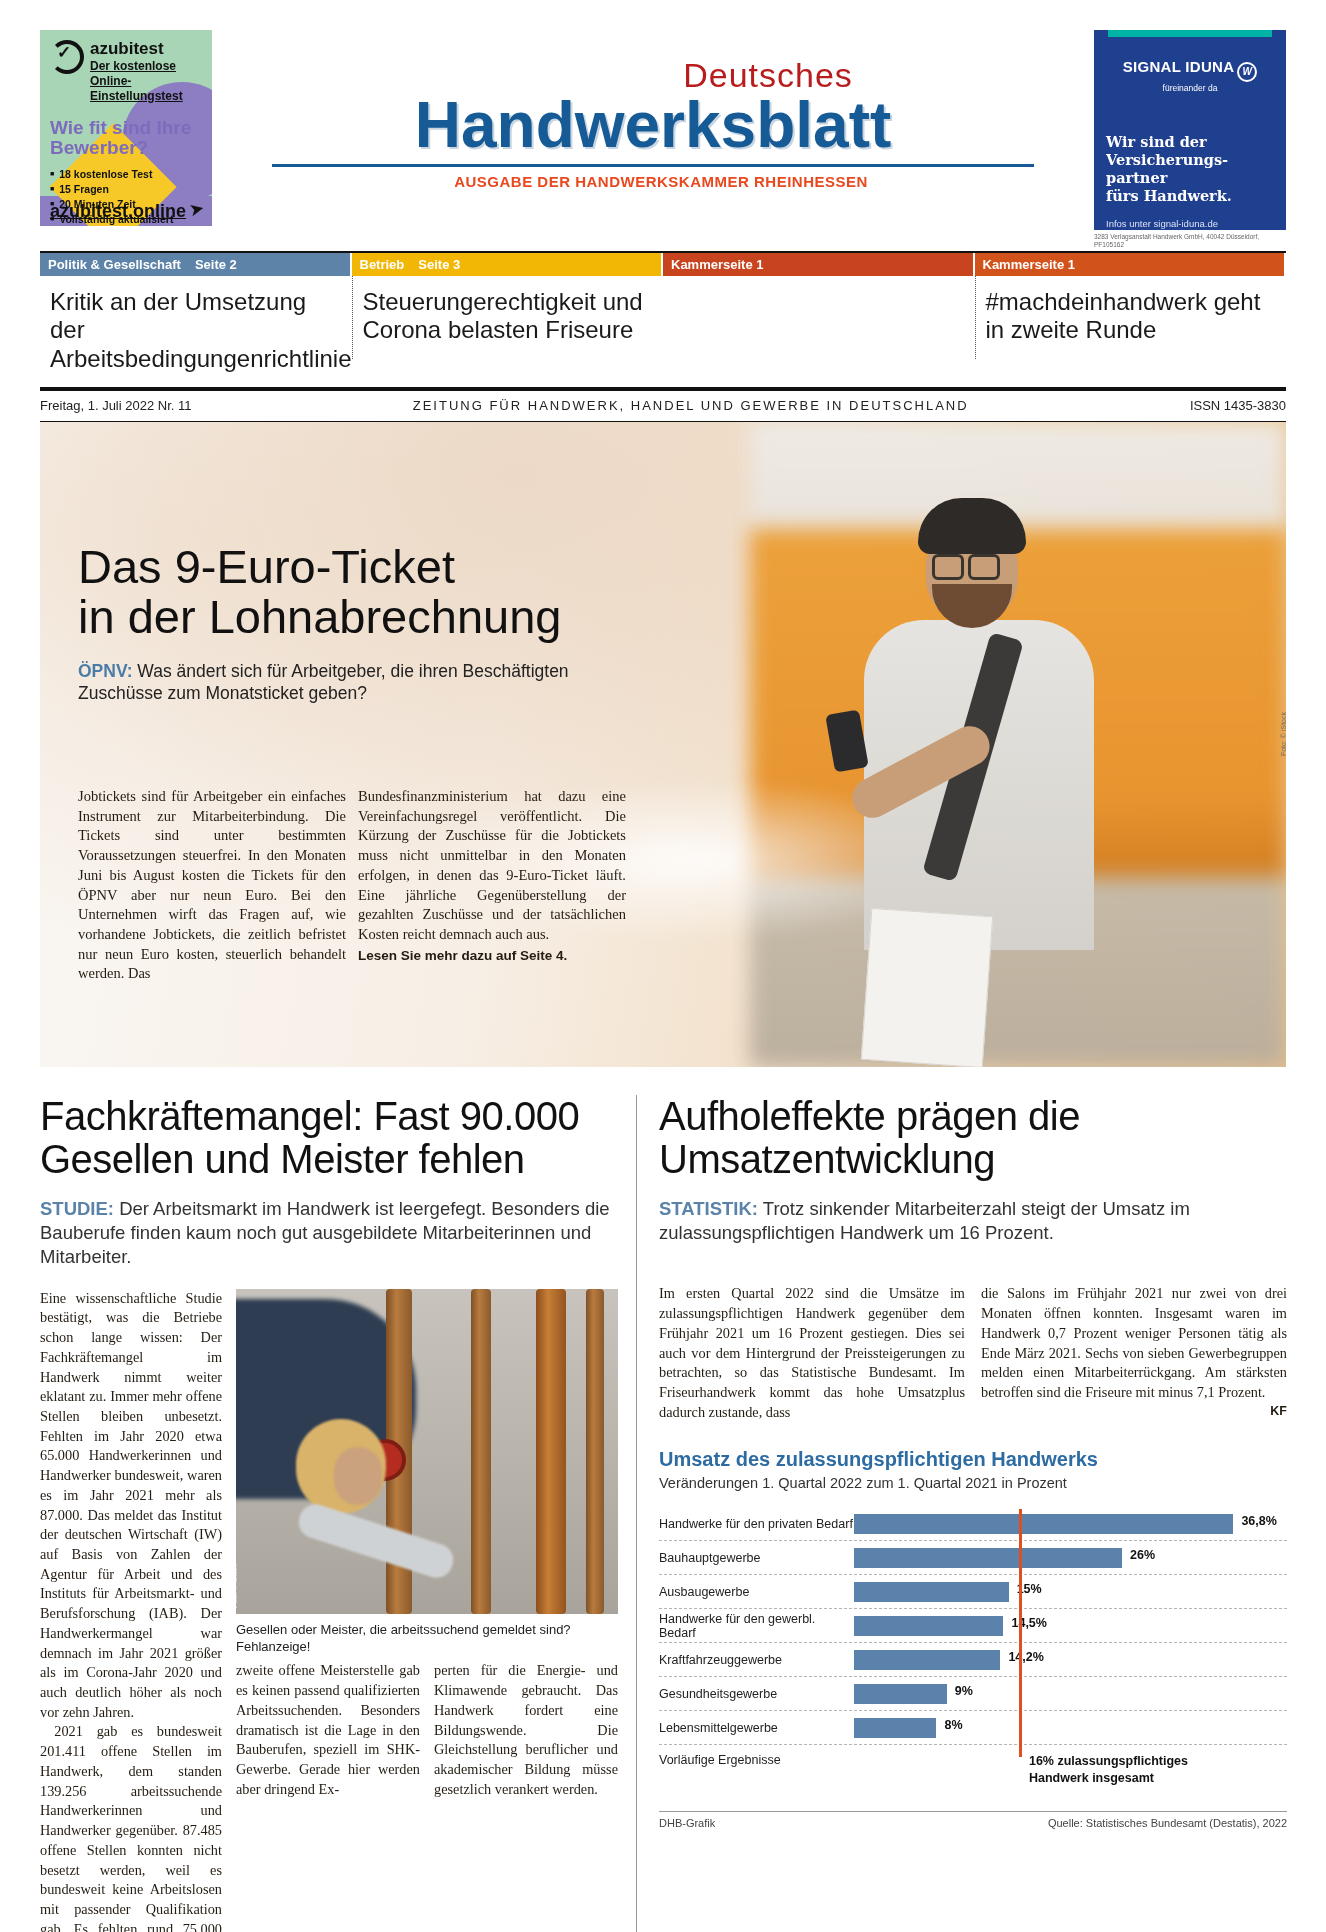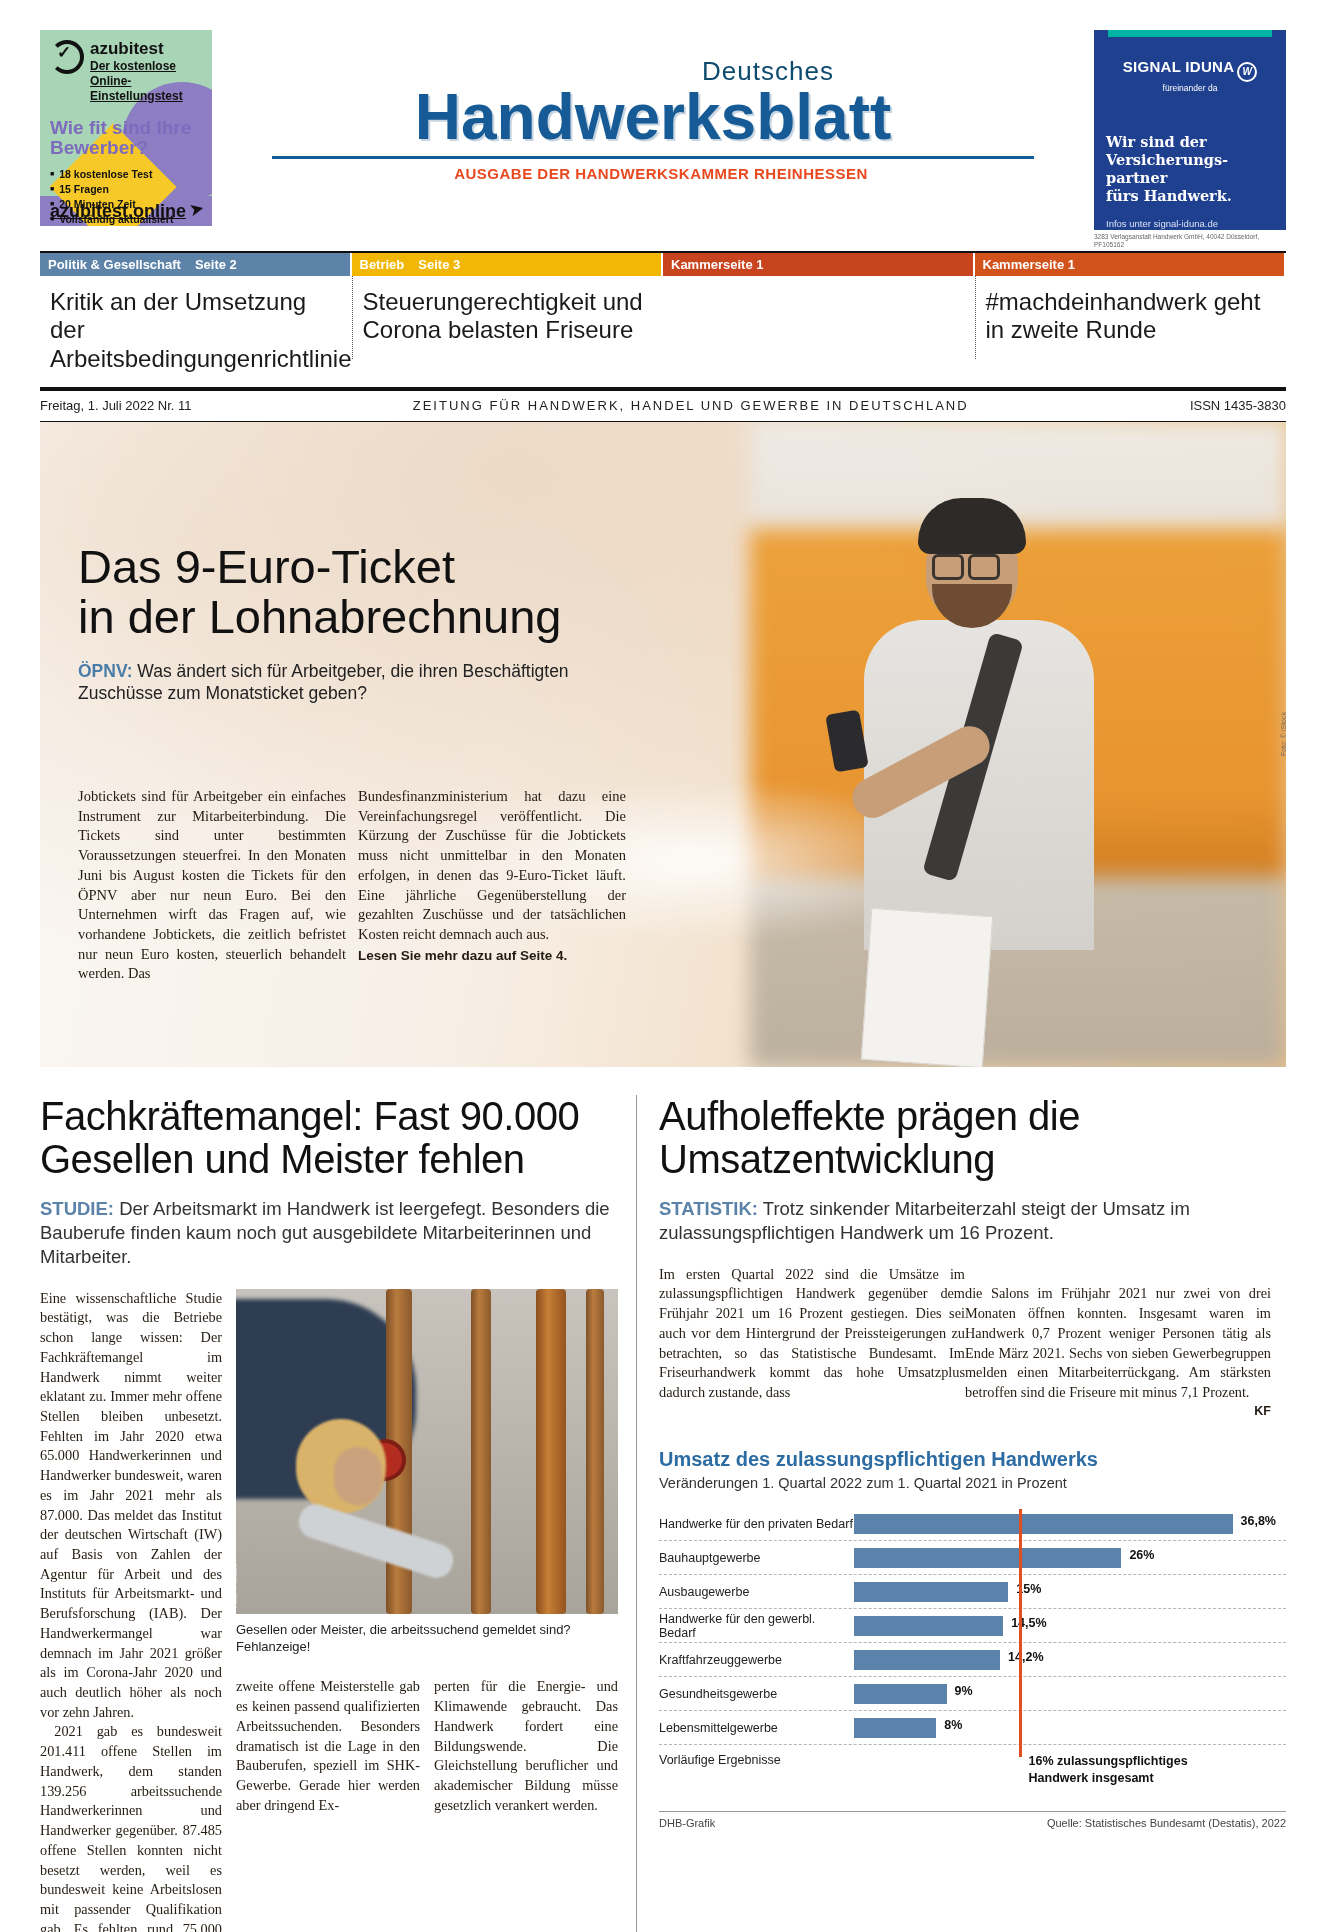--- a/index.html
+++ b/index.html
@@ -18,21 +18,21 @@
   .azubi-brand{font-size:17px;font-weight:bold;color:#111;line-height:1;}
   .azubi-sub{font-size:12px;font-weight:bold;color:#111;text-decoration:underline;margin-top:2px;line-height:1.25;}
   .azubi-headline{position:relative;color:#7d6bbd;font-weight:bold;font-size:19px;line-height:1.05;margin-top:14px;}
   .azubi-bullets{position:relative;list-style:none;margin:10px 0 0 0;padding:0;font-size:10.5px;font-weight:bold;color:#111;}
   .azubi-bullets li{margin-bottom:3px;}
   .azubi-bullets li:before{content:"■";font-size:7px;vertical-align:2px;margin-right:5px;}
   .azubi-url{position:absolute;left:10px;bottom:4px;font-size:18px;font-weight:bold;color:#111;text-decoration:underline;z-index:3;}
   .azubi-cursor{position:absolute;right:8px;bottom:6px;font-size:18px;z-index:3;color:#111;transform:rotate(-12deg);}
 
   .masthead{flex:1;text-align:center;padding-top:26px;}
-  .masthead .kicker{font-size:26px;color:#0c4a6e;font-weight:400;letter-spacing:1px;margin-right:-230px;}
+  .masthead .kicker{font-size:34px;color:#b91c1c;font-weight:400;letter-spacing:1px;margin-right:-230px;}
   .masthead .title{font-size:64px;font-weight:bold;color:#165a96;line-height:0.95;text-shadow:2px 2px 0 #c9d6e2;}
   .masthead .rule{height:3px;background:#165a96;margin:8px 60px 6px 60px;}
   .masthead .subtitle{font-size:15px;font-weight:bold;color:#e8491f;letter-spacing:.5px;padding-left:16px;}
 
   .ad-signal-wrap{width:192px;}
   .ad-signal{width:192px;height:200px;background:#1f3f8f;position:relative;box-sizing:border-box;padding:12px;color:#fff;}
   .ad-signal .teal{position:absolute;top:0;left:14px;right:14px;height:7px;background:#00b3a5;}
   .signal-brand-row{text-align:center;margin-top:16px;font-weight:bold;font-size:15px;letter-spacing:.3px;}
   .signal-logo{display:inline-block;width:16px;height:16px;border:2px solid #fff;border-radius:50%;font-size:10px;line-height:16px;font-style:italic;font-weight:bold;text-align:center;vertical-align:-3px;margin-left:3px;}
   .signal-tag{text-align:center;font-size:8.5px;margin-top:1px;}
@@ -103,24 +103,24 @@
   .pipe{position:absolute;top:0;bottom:0;width:26px;background:linear-gradient(90deg,#7e5026,#b97b3e 40%,#8a5a2c);border-radius:4px;}
   .pipe.p1{left:150px;} .pipe.p2{left:235px;width:20px;} .pipe.p3{left:300px;width:30px;background:linear-gradient(90deg,#8c4e1d,#c77f36 40%,#94541f);}
   .pipe.p4{left:350px;width:18px;background:linear-gradient(90deg,#555,#9a9floor48 40%,#555);}
   .valve{position:absolute;left:128px;top:150px;width:34px;height:34px;background:#b42c20;border-radius:50%;border:4px solid #7d1d14;}
   .ph-person{position:absolute;left:-20px;top:10px;width:200px;height:200px;background:#2e3d52;border-radius:0 90px 90px 0;filter:blur(2px);}
   .ph-head{position:absolute;left:60px;top:130px;width:90px;height:95px;background:#d9b36a;border-radius:45px;filter:blur(1px);}
   .ph-face{position:absolute;left:98px;top:158px;width:48px;height:58px;background:#caa27e;border-radius:24px;filter:blur(1px);}
   .ph-arm{position:absolute;left:60px;top:235px;width:160px;height:34px;background:#cfd2d4;transform:rotate(18deg);border-radius:16px;filter:blur(1px);}
   .photo-credit{position:absolute;left:2px;bottom:6px;font-size:7px;color:#e8e4de;transform:rotate(-90deg);transform-origin:left bottom;}
   .caption{font-size:13px;color:#222;margin-top:8px;line-height:1.3;}
-  .al-cols2{display:flex;gap:14px;margin-top:22px;}
+  .al-cols2{display:flex;gap:14px;margin-top:6px;}
   .al-cols2 .serif{width:275px;}
 
-  .ar-body{display:flex;margin-top:20px;}
+  .ar-body{display:flex;gap:16px;margin-top:20px;align-items:flex-end;}
   .ar-body .serif{width:306px;}
   .byline{font-weight:bold;font-family:"Liberation Sans",sans-serif;font-size:12.5px;float:right;}
 
   
   .chart{margin-top:26px;}
   .chart-title{color:#2d6ca3;font-weight:bold;font-size:20px;}
   .chart-sub{font-size:14.5px;color:#333;margin-top:4px;}
   .chart-plot{position:relative;margin-top:16px;--labelw:195px;}
   .chart-row{display:flex;align-items:center;height:33px;border-bottom:1px dashed #b5b5b5;}
   .chart-label{width:var(--labelw);flex:0 0 auto;font-size:12.5px;color:#222;}

